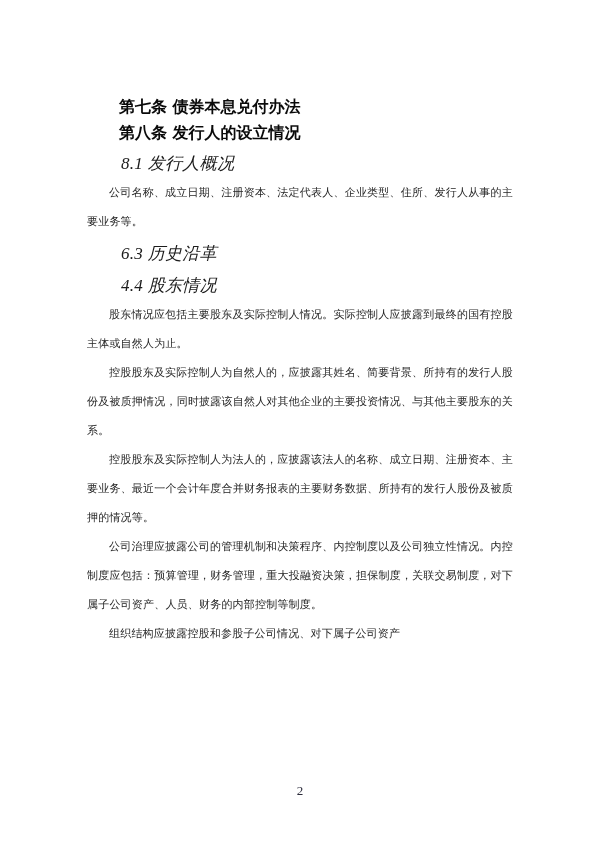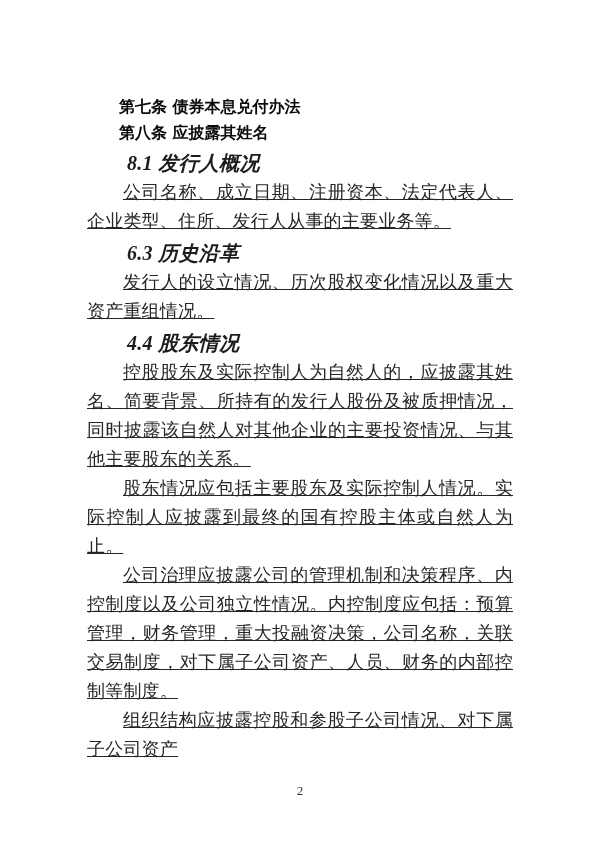--- a/index.html
+++ b/index.html
@@ -25,60 +25,59 @@
   .chapter-heading {
     font-family: "DejaVu Sans", sans-serif;
     font-weight: bold;
     font-size: 16px;
     line-height: 26px;
     text-indent: 2em;
     color: #0a0a0a;
     margin: 0;
   }
   .section-heading {
-    font-weight: bold;
+    font-weight: normal;
     font-style: italic;
-    font-size: 20px;
+    font-size: 17px;
     line-height: 29px;
     text-indent: 2em;
     color: #1c1c1c;
     margin: 3px 0 0 0;
     letter-spacing: 0.3px;
   }
   .paragraph {
-    font-size: 18px;
+    font-size: 11px;
     line-height: 29px;
     text-align: justify;
     text-indent: 2em;
     margin: 0;
     letter-spacing: 0.2px;
-    text-decoration: underline;
   }
   .page-number {
     position: absolute;
     top: 783px;
     left: 0;
     width: 600px;
     text-align: center;
     font-size: 13px;
     line-height: 16px;
     color: #2b2b3a;
   }
 </style>
 </head>
 <body>
 
 <div class="page">
   <div class="content">
     <p class="chapter-heading">第七条 债券本息兑付办法</p>
-    <p class="chapter-heading">第八条 应披露其姓名</p>
+    <p class="chapter-heading">第八条 发行人的设立情况</p>
     <p class="section-heading">8.1 发行人概况</p>
     <p class="paragraph">公司名称、成立日期、注册资本、法定代表人、企业类型、住所、发行人从事的主要业务等。</p>
     <p class="section-heading">6.3 历史沿革</p>
-    <p class="paragraph">发行人的设立情况、历次股权变化情况以及重大资产重组情况。</p>
     <p class="section-heading">4.4 股东情况</p>
+    <p class="paragraph">股东情况应包括主要股东及实际控制人情况。实际控制人应披露到最终的国有控股主体或自然人为止。</p>
     <p class="paragraph">控股股东及实际控制人为自然人的，应披露其姓名、简要背景、所持有的发行人股份及被质押情况，同时披露该自然人对其他企业的主要投资情况、与其他主要股东的关系。</p>
-    <p class="paragraph">股东情况应包括主要股东及实际控制人情况。实际控制人应披露到最终的国有控股主体或自然人为止。</p>
-    <p class="paragraph">公司治理应披露公司的管理机制和决策程序、内控制度以及公司独立性情况。内控制度应包括：预算管理，财务管理，重大投融资决策，公司名称，关联交易制度，对下属子公司资产、人员、财务的内部控制等制度。</p>
+    <p class="paragraph">控股股东及实际控制人为法人的，应披露该法人的名称、成立日期、注册资本、主要业务、最近一个会计年度合并财务报表的主要财务数据、所持有的发行人股份及被质押的情况等。</p>
+    <p class="paragraph">公司治理应披露公司的管理机制和决策程序、内控制度以及公司独立性情况。内控制度应包括：预算管理，财务管理，重大投融资决策，担保制度，关联交易制度，对下属子公司资产、人员、财务的内部控制等制度。</p>
     <p class="paragraph">组织结构应披露控股和参股子公司情况、对下属子公司资产</p>
   </div>
   <div class="page-number">2</div>
 </div>
 
 </body></html>

